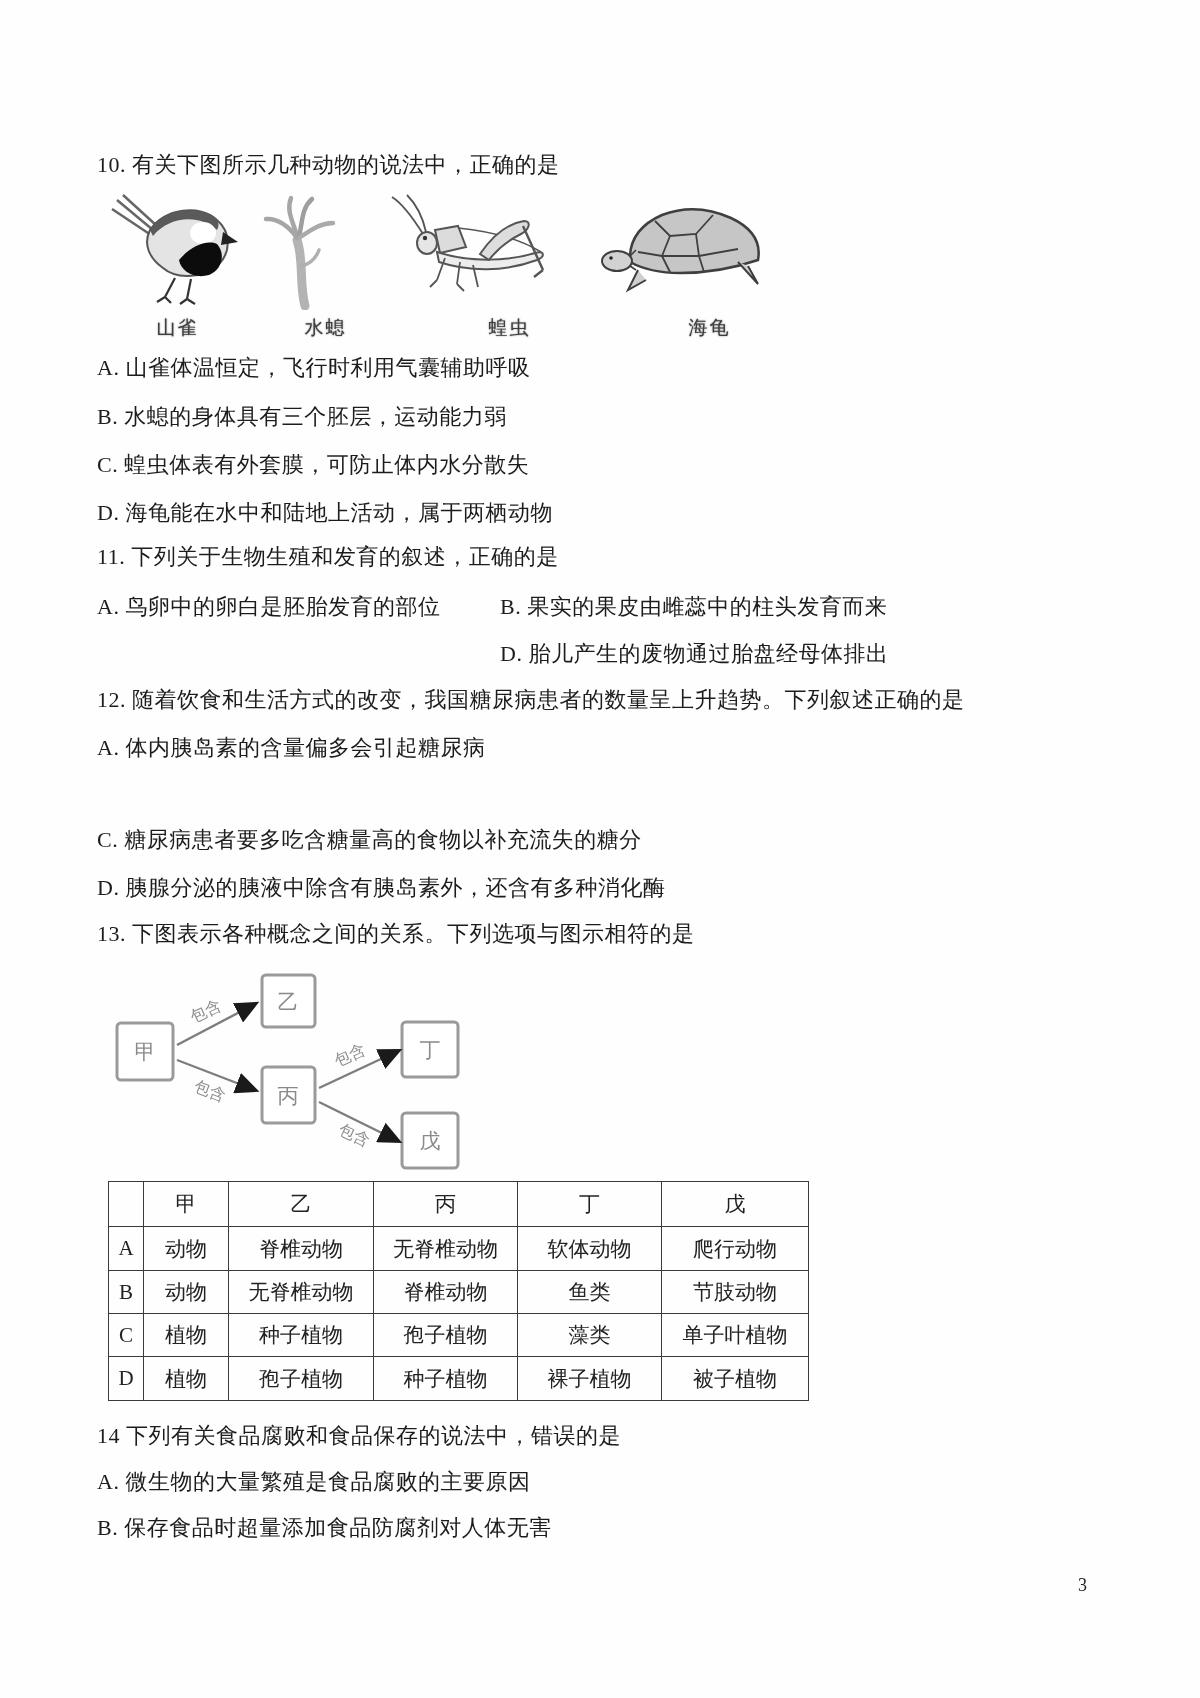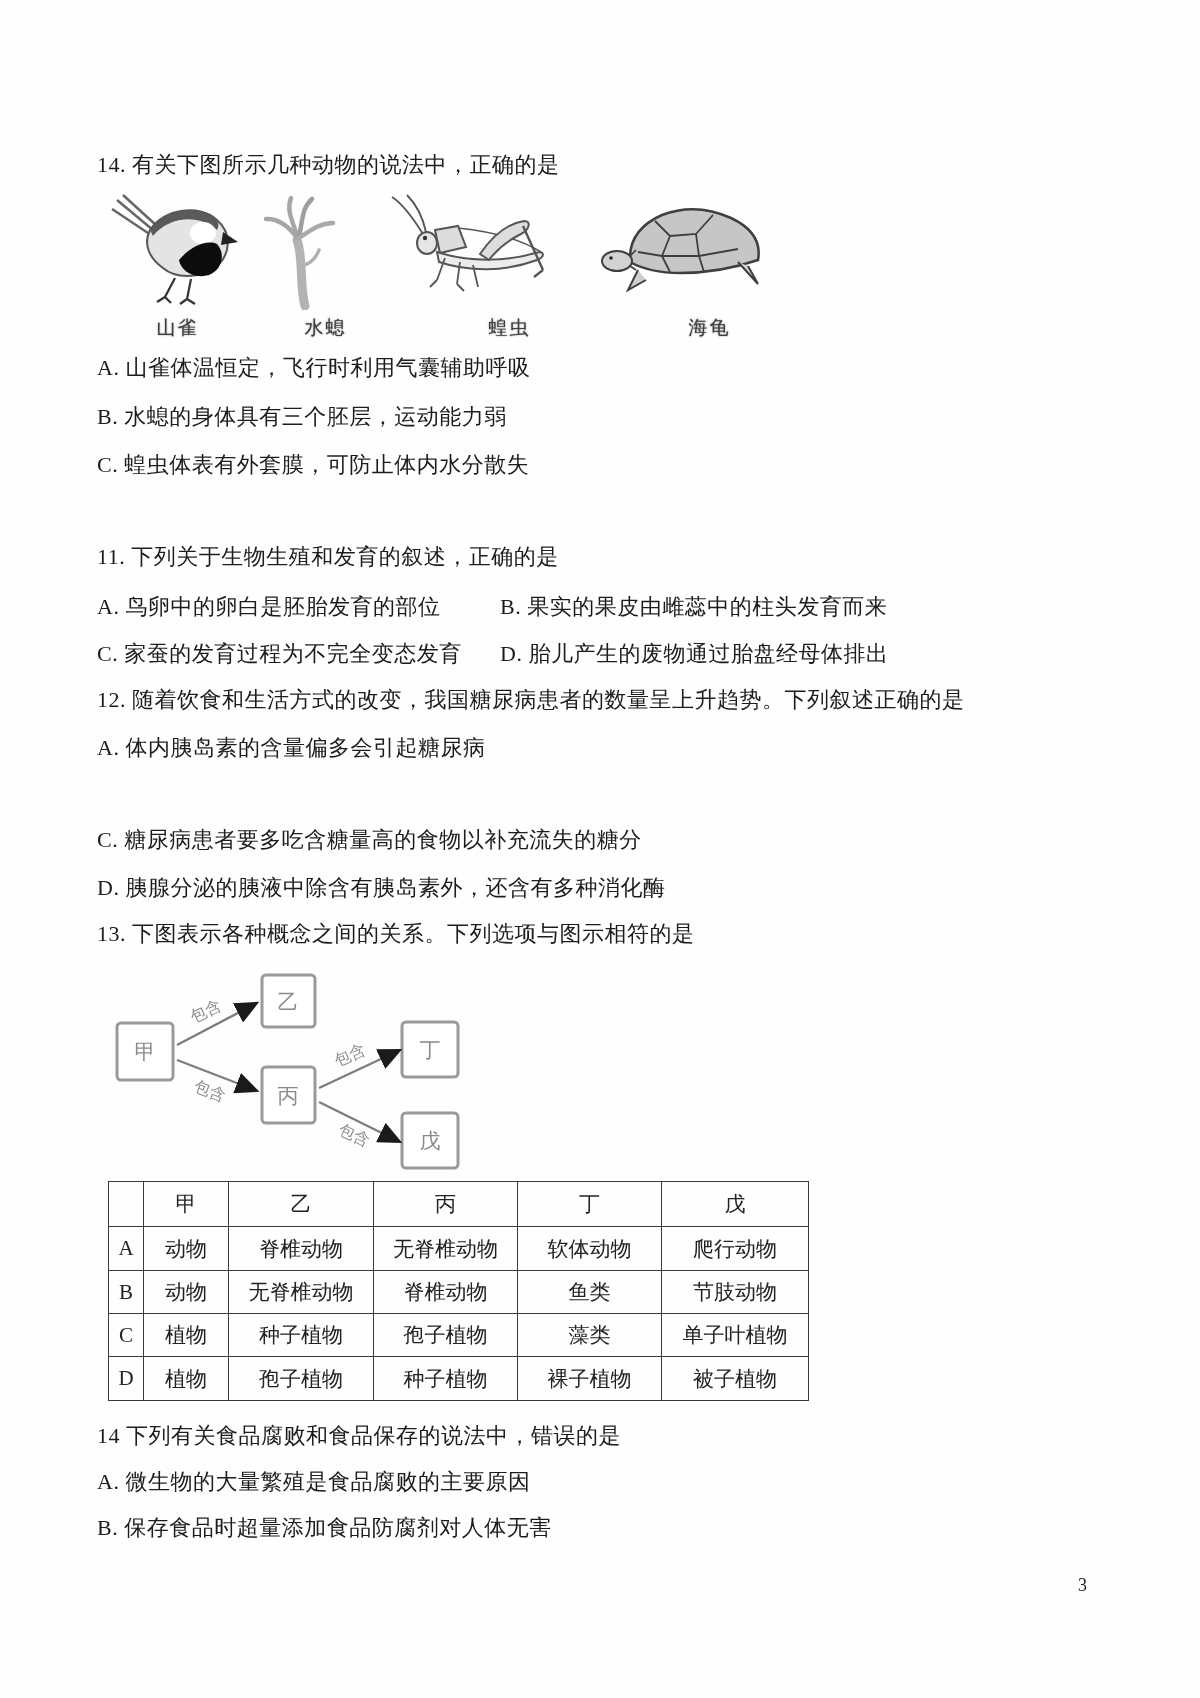--- a/index.html
+++ b/index.html
@@ -58,21 +58,21 @@
     position:absolute;
     left:1078px;top:1575px;
     font-size:18px;color:#222;
   }
 </style>
 </head>
 <body>
 
 <div class="page">
 
-  <div class="line" style="top:153px">14. 有关下图所示几种动物的说法中，正确的是</div>
+  <div class="line" style="top:153px">10. 有关下图所示几种动物的说法中，正确的是</div>
 
   <svg class="figure" style="left:105px;top:192px" width="135" height="115" viewBox="0 0 135 115">
     <path d="M12,8 L48,38 M18,3 L52,34 M7,17 L46,43" stroke="#666" stroke-width="2.5" fill="none"></path>
     <path d="M45,38 C60,16 95,12 112,28 C126,40 126,60 114,72 C100,86 72,88 58,76 C44,66 38,52 45,38 Z" fill="#e4e4e4" stroke="#555" stroke-width="2"></path>
     <path d="M45,38 C60,16 95,12 112,28 C114,32 114,34 112,38 C95,22 64,24 48,44 Z" fill="#5a5a5a"></path>
     <ellipse cx="98" cy="41" rx="13" ry="11" fill="#ffffff"></ellipse>
     <path d="M118,40 L133,50 L116,53 Z" fill="#222"></path>
     <path d="M112,52 C121,62 117,78 104,83 C90,87 76,80 74,68 C84,56 100,47 112,52 Z" fill="#0c0c0c"></path>
     <path d="M70,86 L60,105 M60,105 L52,110 M60,105 L66,111 M86,87 L82,107 M82,107 L75,112 M82,107 L90,112" stroke="#333" stroke-width="2.2" fill="none"></path>
   </svg>
@@ -109,25 +109,25 @@
   </svg>
 
   <div class="fig-caption" style="left:150px;top:315px;width:55px">山雀</div>
   <div class="fig-caption" style="left:298px;top:315px;width:55px">水螅</div>
   <div class="fig-caption" style="left:482px;top:315px;width:55px">蝗虫</div>
   <div class="fig-caption" style="left:682px;top:315px;width:55px">海龟</div>
 
   <div class="line" style="top:356px">A. 山雀体温恒定，飞行时利用气囊辅助呼吸</div>
   <div class="line" style="top:405px">B. 水螅的身体具有三个胚层，运动能力弱</div>
   <div class="line" style="top:453px">C. 蝗虫体表有外套膜，可防止体内水分散失</div>
+  <div class="line" style="top:501px">D. 海龟能在水中和陆地上活动，属于两栖动物</div>
 
   <div class="line" style="top:545px">11. 下列关于生物生殖和发育的叙述，正确的是</div>
   <div class="line" style="top:595px">A. 鸟卵中的卵白是胚胎发育的部位</div>
   <div class="line opt2" style="top:595px">B. 果实的果皮由雌蕊中的柱头发育而来</div>
-  <div class="line" style="top:642px">C. 家蚕的发育过程为不完全变态发育</div>
   <div class="line opt2" style="top:642px">D. 胎儿产生的废物通过胎盘经母体排出</div>
 
   <div class="line" style="top:688px">12. 随着饮食和生活方式的改变，我国糖尿病患者的数量呈上升趋势。下列叙述正确的是</div>
   <div class="line" style="top:736px">A. 体内胰岛素的含量偏多会引起糖尿病</div>
   <div class="line" style="top:876px">D. 胰腺分泌的胰液中除含有胰岛素外，还含有多种消化酶</div>
   <div class="line" style="top:828px">C. 糖尿病患者要多吃含糖量高的食物以补充流失的糖分</div>
 
   <div class="line" style="top:922px">13. 下图表示各种概念之间的关系。下列选项与图示相符的是</div>
 
   <svg class="diagram" width="375" height="232" viewBox="0 0 375 232">

